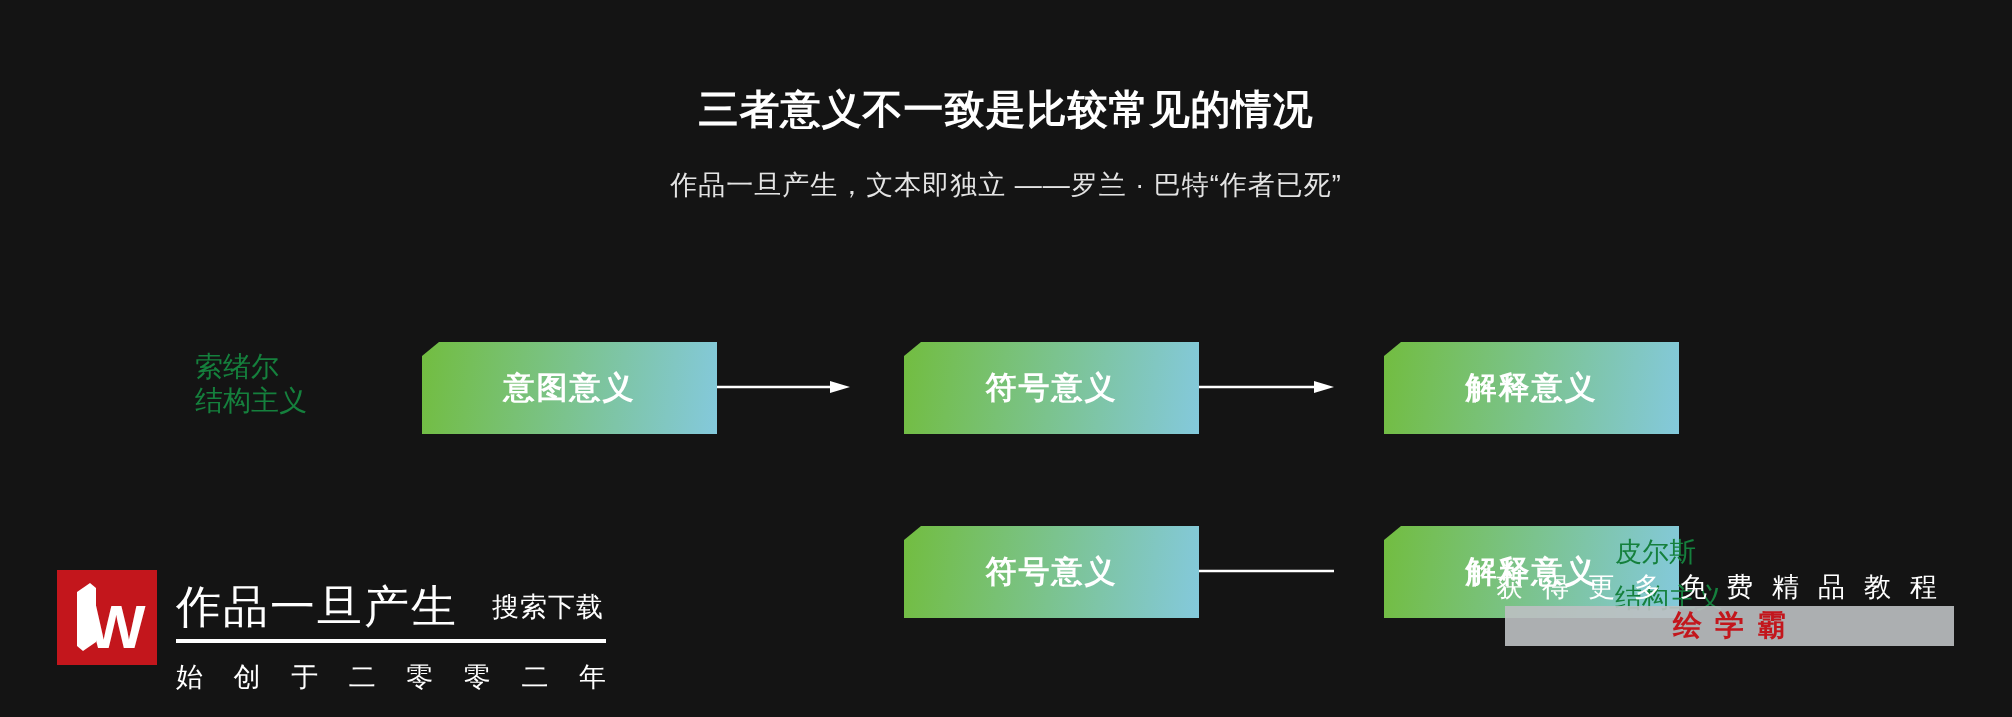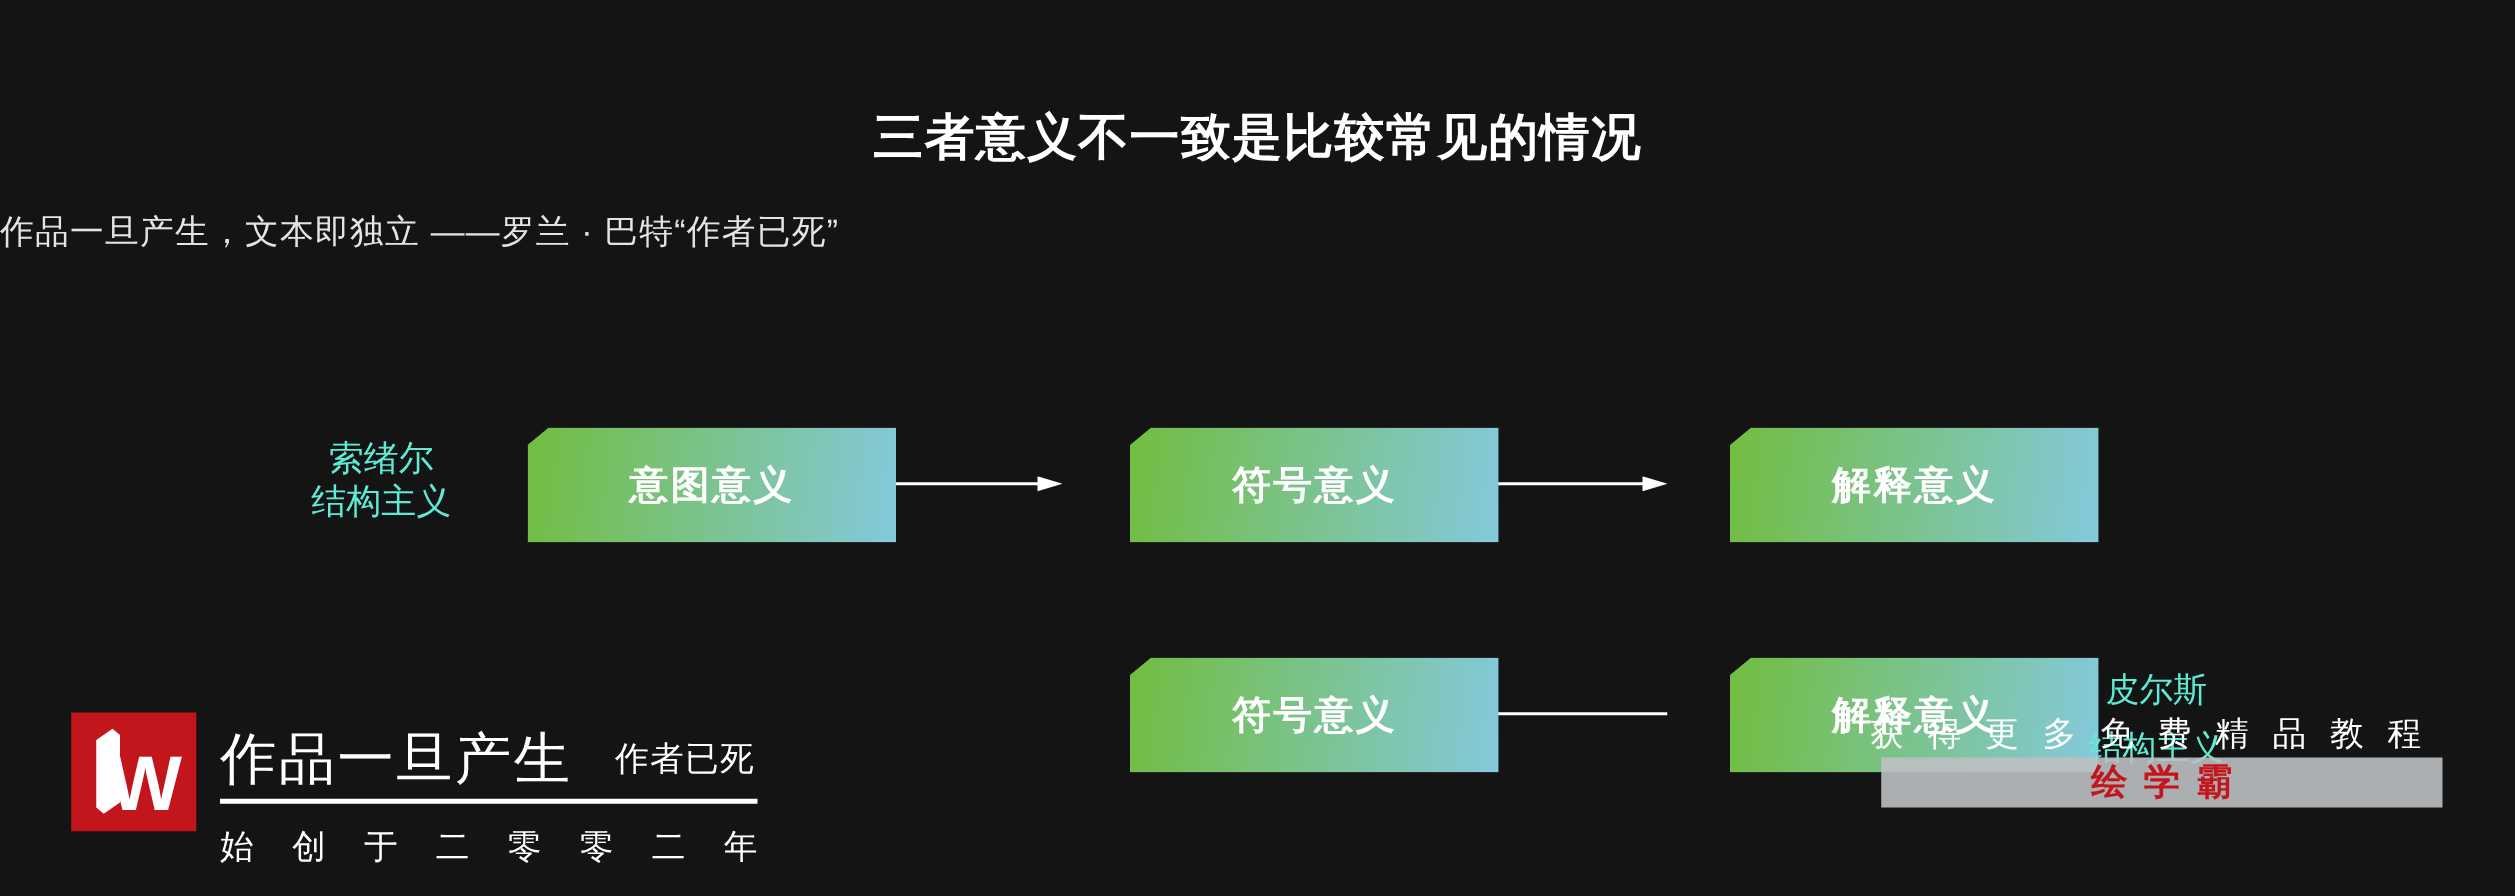--- a/index.html
+++ b/index.html
@@ -13,27 +13,27 @@
   }
   .abs{position:absolute;}
   .slide-title{
     left:0;top:82px;width:100%;
     text-align:center;
     font-size:40px;font-weight:700;letter-spacing:1px;
     color:#fff;
   }
   .slide-subtitle{
     left:0;top:167px;width:100%;
-    text-align:left;
+    text-align:center;
     font-size:27px;font-weight:400;letter-spacing:1px;
     color:#e4e4e4;
   }
   .side-label{
-    width:220px;text-align:center;
-    font-size:27px;line-height:34px;color:#5eead4;
+    width:220px;text-align:left;
+    font-size:27px;line-height:34px;color:#15803d;
     white-space:nowrap;
   }
   .side-label .lbl-line{display:block;}
   .label-left{left:195px;top:350px;font-size:28px;}
   .label-right-1{left:1615px;top:535px;z-index:4;}
   .label-right-2{left:1615px;top:581px;z-index:4;}
   .fbox{
     width:295px;height:92px;
     display:flex;align-items:center;justify-content:center;
     background:linear-gradient(97deg,var(--box-gradient-start,#72bd40) 0%,var(--box-gradient-end,#84c9dc) 100%);
@@ -146,21 +146,21 @@
     <span class="wm-brand">绘学霸</span>
   </div>
 
   <div class="abs logo-mark">
     <svg width="100" height="95" viewBox="0 0 100 95" xmlns="http://www.w3.org/2000/svg">
       <polygon points="20,22 33,13 39,18 39,72 26,81 20,76" fill="#ffffff"></polygon>
       <text x="30" y="78" font-family="Liberation Sans, DejaVu Sans, sans-serif" font-size="62" font-weight="800" fill="#ffffff">W</text>
     </svg>
   </div>
   <div class="abs logo-company">作品一旦产生</div>
-  <div class="abs logo-slogan">作者已死</div>
+  <div class="abs logo-slogan">搜索下载</div>
   <div class="abs logo-rule"></div>
   <div class="abs logo-since">
       <span>始</span>
       <span>创</span>
       <span>于</span>
       <span>二</span>
       <span>零</span>
       <span>零</span>
       <span>二</span>
       <span>年</span>

